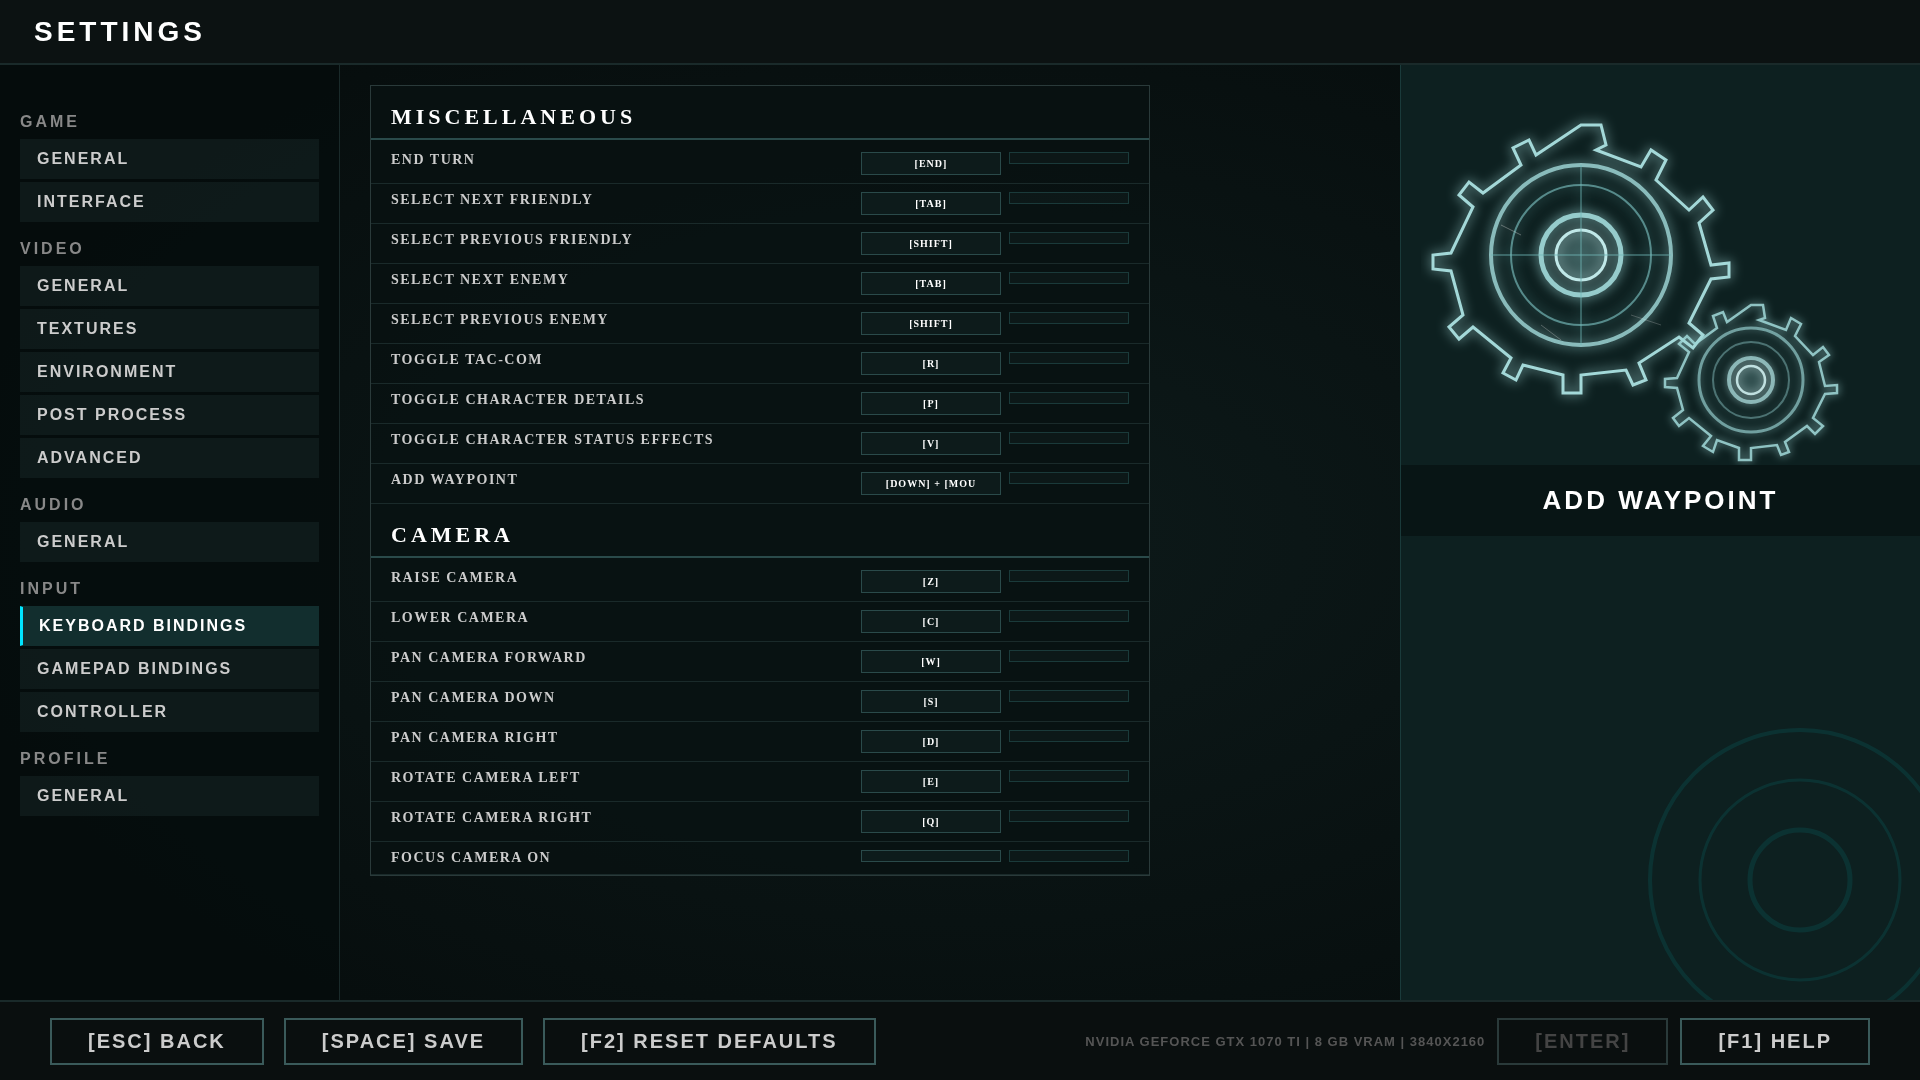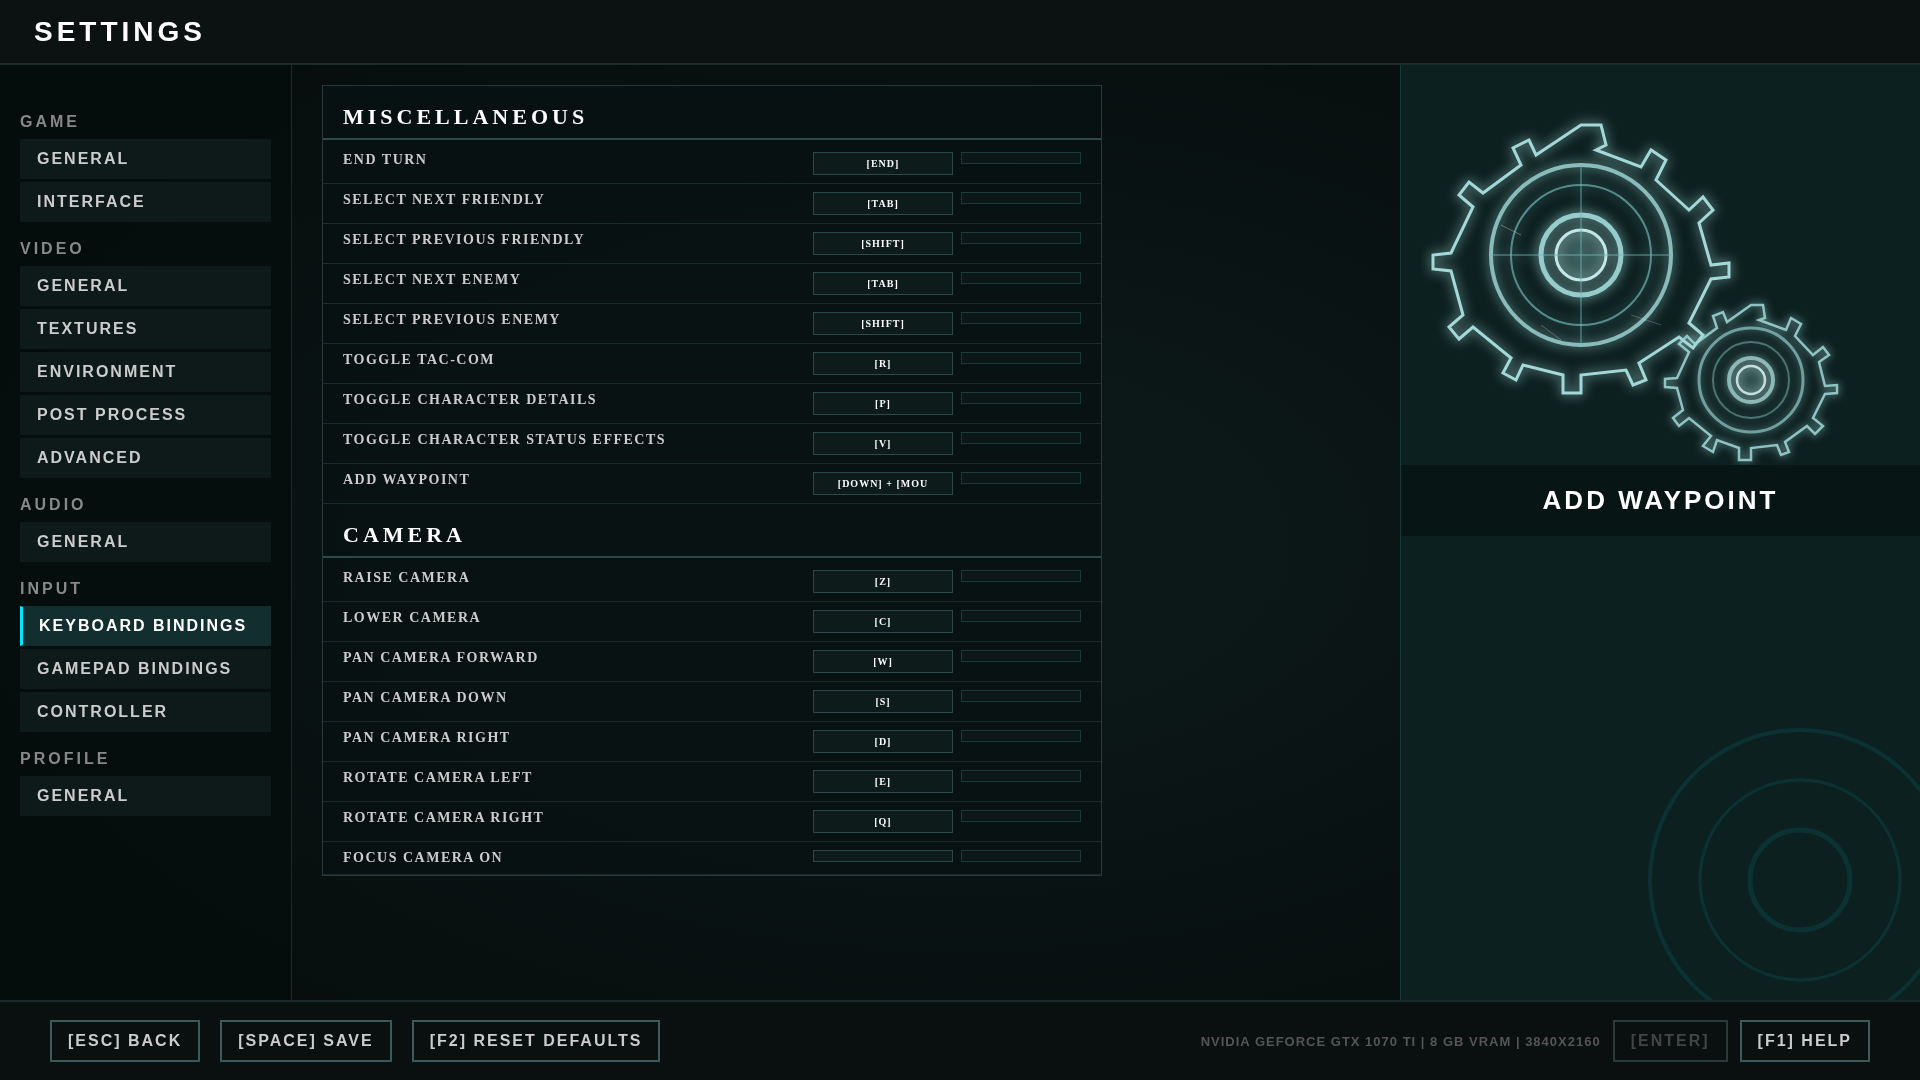--- a/index.html
+++ b/index.html
@@ -43,21 +43,21 @@
     .main-content {
       position: relative;
       z-index: 10;
       display: flex;
       width: 100%;
       height: calc(100% - 65px - 80px);
     }
 
     
     .sidebar {
-      width: 292px;
+      width: 340px;
       padding: 30px 20px;
       background: rgba(5, 12, 12, 0.8);
       border-right: 1px solid #1a2a2a;
       overflow-y: auto;
     }
 
     .sidebar-section-label {
       font-size: 16px;
       font-weight: 900;
       letter-spacing: 3px;
@@ -217,25 +217,25 @@
       background: #0a0f0f;
       border-top: 2px solid #1a2a2a;
       height: 80px;
       display: flex;
       align-items: center;
       padding: 0 50px;
       gap: 20px;
     }
 
     .bottom-btn {
-      padding: 10px 16px;
+      padding: 10px 36px;
       background: transparent;
       border: 2px solid #3a5a5a;
       color: #cccccc;
-      font-size: 16px;
+      font-size: 20px;
       font-weight: 900;
       letter-spacing: 2px;
       text-transform: uppercase;
       cursor: pointer;
       transition: all 0.1s;
     }
 
     .bottom-right {
       margin-left: auto;
       display: flex;

